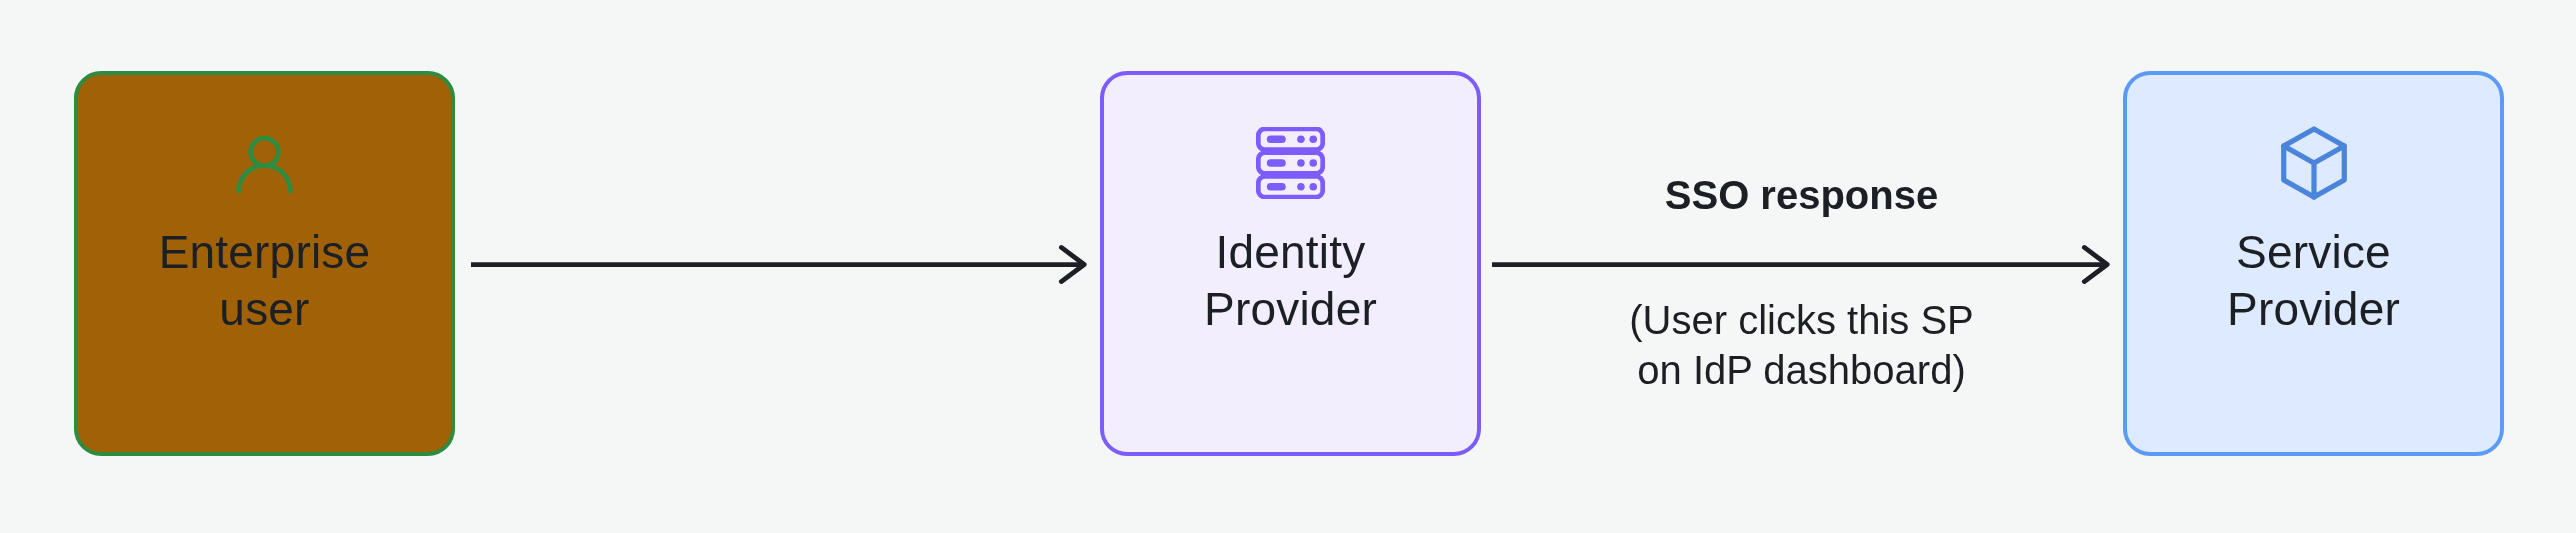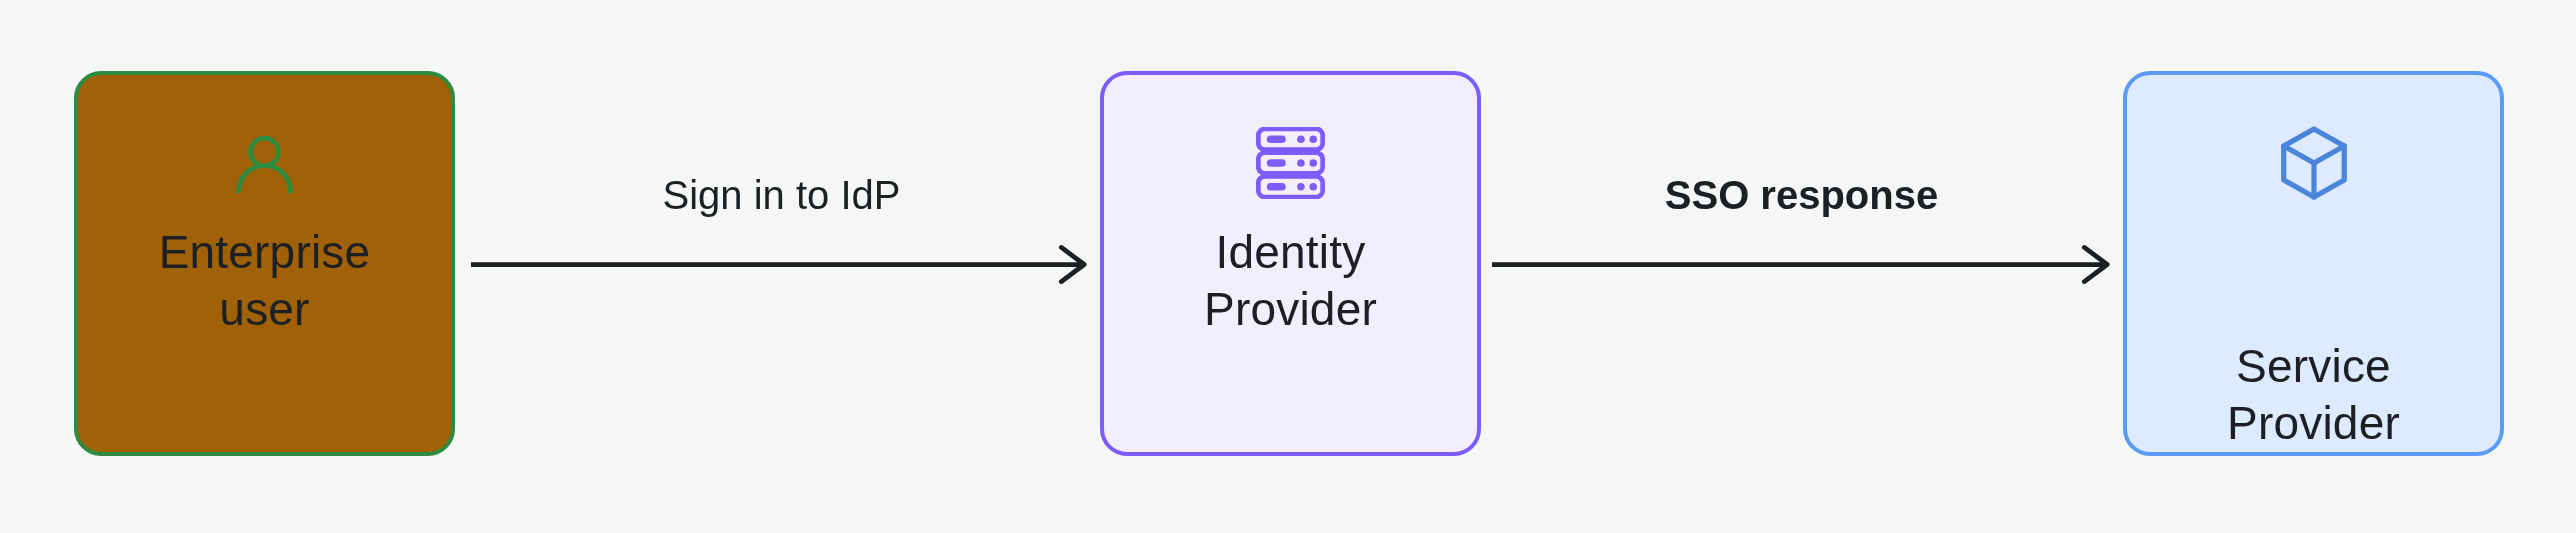--- a/index.html
+++ b/index.html
@@ -60,21 +60,20 @@
   }
   #node-idp {
     left: 1100px;
     border-color: #7c5cfa;
     background: #f3eefe;
   }
   #node-sp {
     left: 2123px;
     border-color: #5b9bf5;
     background: #ddeaff;
-    justify-content: space-between;
   }
 
   
   .arrow {
     position: absolute;
     top: 236px;
     height: 57px;
   }
   #arrow-1 { left: 471px;  width: 617px; }
   #arrow-2 { left: 1492px; width: 619px; }
@@ -167,24 +166,25 @@
     <div class="node-label">Service
 Provider</div>
   </div>
 
   <div class="arrow" id="arrow-1">
     <svg viewBox="0 0 648 60" preserveAspectRatio="none" aria-hidden="true">
       <line x1="0" y1="30" x2="640" y2="30" stroke="#1c2024" stroke-width="5"></line>
       <polyline points="620,12 644,30 620,48" fill="none" stroke="#1c2024" stroke-width="5" stroke-linecap="round" stroke-linejoin="round"></polyline>
     </svg>
   </div>
-  <div class="arrow-label" id="label-signin">Sign in to IdP</div>
 
   <div class="arrow" id="arrow-2">
     <svg viewBox="0 0 650 60" preserveAspectRatio="none" aria-hidden="true">
       <line x1="0" y1="30" x2="642" y2="30" stroke="#1c2024" stroke-width="5"></line>
       <polyline points="622,12 646,30 622,48" fill="none" stroke="#1c2024" stroke-width="5" stroke-linecap="round" stroke-linejoin="round"></polyline>
     </svg>
   </div>
   <div class="arrow-label" id="label-sso">SSO response</div>
+  <div class="arrow-label" id="label-sso-note">(User clicks this SP
+on IdP dashboard)</div>
 
 </div>
 
 
 </body></html>

